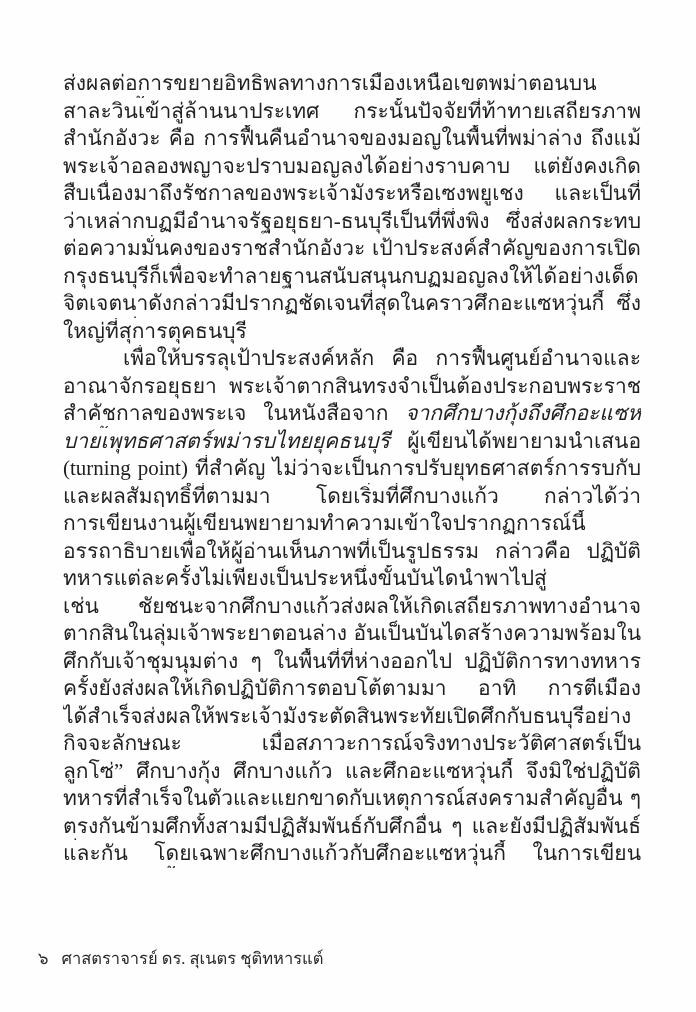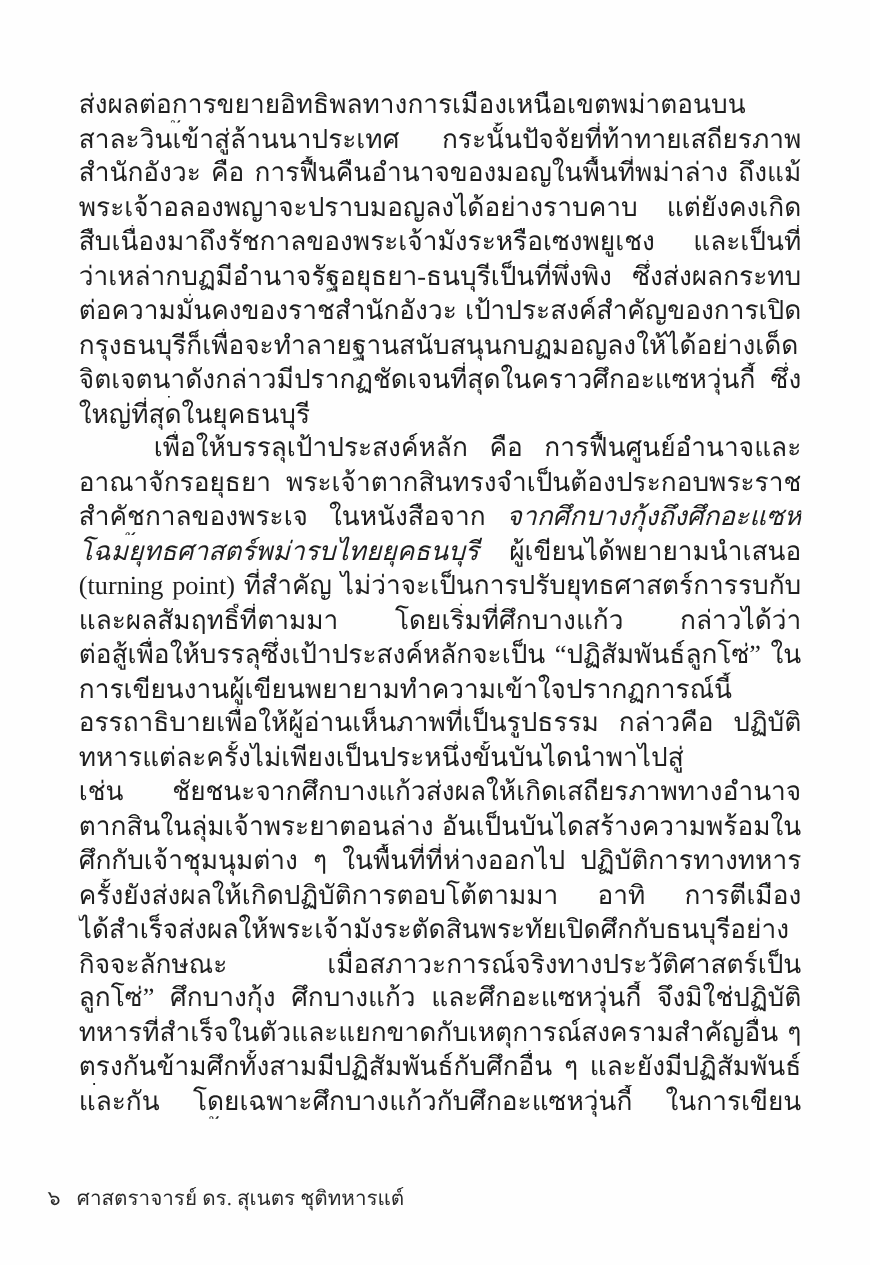--- a/index.html
+++ b/index.html
@@ -59,28 +59,27 @@
   <div class="text-block">
       <div class="line"><span>ส่งผลต่อการขยายอิทธิพลทางการเมืองเหนือเขตพม่าตอนบน ข้ามแม่น้ำ</span></div>
       <div class="line"><span>สาละวินเข้าสู่ล้านนาประเทศ กระนั้นปัจจัยที่ท้าทายเสถียรภาพของราช</span></div>
       <div class="line"><span>สำนักอังวะ คือ การฟื้นคืนอำนาจของมอญในพื้นที่พม่าล่าง ถึงแม้ภายหลัง</span></div>
       <div class="line"><span>พระเจ้าอลองพญาจะปราบมอญลงได้อย่างราบคาบ แต่ยังคงเกิดกบฏใหญ่</span></div>
       <div class="line"><span>สืบเนื่องมาถึงรัชกาลของพระเจ้ามังระหรือเซงพยูเชง และเป็นที่ปรากฏชัด</span></div>
       <div class="line"><span>ว่าเหล่ากบฏมีอำนาจรัฐอยุธยา-ธนบุรีเป็นที่พึ่งพิง ซึ่งส่งผลกระทบโดยตรง</span></div>
       <div class="line"><span>ต่อความมั่นคงของราชสำนักอังวะ เป้าประสงค์สำคัญของการเปิดศึกกับ</span></div>
       <div class="line"><span>กรุงธนบุรีก็เพื่อจะทำลายฐานสนับสนุนกบฏมอญลงให้ได้อย่างเด็ดขาด</span></div>
       <div class="line"><span>จิตเจตนาดังกล่าวมีปรากฏชัดเจนที่สุดในคราวศึกอะแซหวุ่นกี้ ซึ่งเป็นศึกที่</span></div>
-      <div class="line last"><span>ใหญ่ที่สุดในยุคธนบุรี</span></div>
+      <div class="line last"><span>ใหญ่ที่สุการตุคธนบุรี</span></div>
       <div class="line indent"><span>เพื่อให้บรรลุเป้าประสงค์หลัก คือ การฟื้นศูนย์อำนาจและราช</span></div>
       <div class="line"><span>อาณาจักรอยุธยา พระเจ้าตากสินทรงจำเป็นต้องประกอบพระราชภารกิจ</span></div>
       <div class="line"><span>สำคัชกาลของพระเจ ในหนังสือจาก </span><span class="italic">จากศึกบางกุ้งถึงศึกอะแซหวุ่นกี้ : เผย</span></div>
-      <div class="line"><span class="italic">โฉมยุทธศาสตร์พม่ารบไทยยุคธนบุรี</span><span> ผู้เขียนได้พยายามนำเสนอจุดหักเห</span></div>
+      <div class="line"><span class="italic">บายเพุทธศาสตร์พม่ารบไทยยุคธนบุรี</span><span> ผู้เขียนได้พยายามนำเสนอจุดหักเห</span></div>
       <div class="line"><span>(turning point) ที่สำคัญ ไม่ว่าจะเป็นการปรับยุทธศาสตร์การรบกับพม่า</span></div>
       <div class="line"><span>และผลสัมฤทธิ์ที่ตามมา โดยเริ่มที่ศึกบางแก้ว กล่าวได้ว่ากระบวนการ</span></div>
-      <div class="line"><span>ต่อสู้เพื่อให้บรรลุซึ่งเป้าประสงค์หลักจะเป็น “ปฏิสัมพันธ์ลูกโซ่” ใน</span></div>
       <div class="line"><span>การเขียนงานผู้เขียนพยายามทำความเข้าใจปรากฏการณ์นี้ พร้อมให้</span></div>
       <div class="line"><span>อรรถาธิบายเพื่อให้ผู้อ่านเห็นภาพที่เป็นรูปธรรม กล่าวคือ ปฏิบัติการทาง</span></div>
       <div class="line"><span>ทหารแต่ละครั้งไม่เพียงเป็นประหนึ่งขั้นบันไดนำพาไปสู่เป้าประสงค์หลัก</span></div>
       <div class="line"><span>เช่น ชัยชนะจากศึกบางแก้วส่งผลให้เกิดเสถียรภาพทางอำนาจของพระเจ้า</span></div>
       <div class="line"><span>ตากสินในลุ่มเจ้าพระยาตอนล่าง อันเป็นบันไดสร้างความพร้อมในการเปิด</span></div>
       <div class="line"><span>ศึกกับเจ้าชุมนุมต่าง ๆ ในพื้นที่ที่ห่างออกไป ปฏิบัติการทางทหารแต่ละ</span></div>
       <div class="line"><span>ครั้งยังส่งผลให้เกิดปฏิบัติการตอบโต้ตามมา อาทิ การตีเมืองเชียงใหม่</span></div>
       <div class="line"><span>ได้สำเร็จส่งผลให้พระเจ้ามังระตัดสินพระทัยเปิดศึกกับธนบุรีอย่างเป็น</span></div>
       <div class="line"><span>กิจจะลักษณะ เมื่อสภาวะการณ์จริงทางประวัติศาสตร์เป็น “ปฏิสัมพันธ์</span></div>
       <div class="line"><span>ลูกโซ่” ศึกบางกุ้ง ศึกบางแก้ว และศึกอะแซหวุ่นกี้ จึงมิใช่ปฏิบัติการทาง</span></div>

